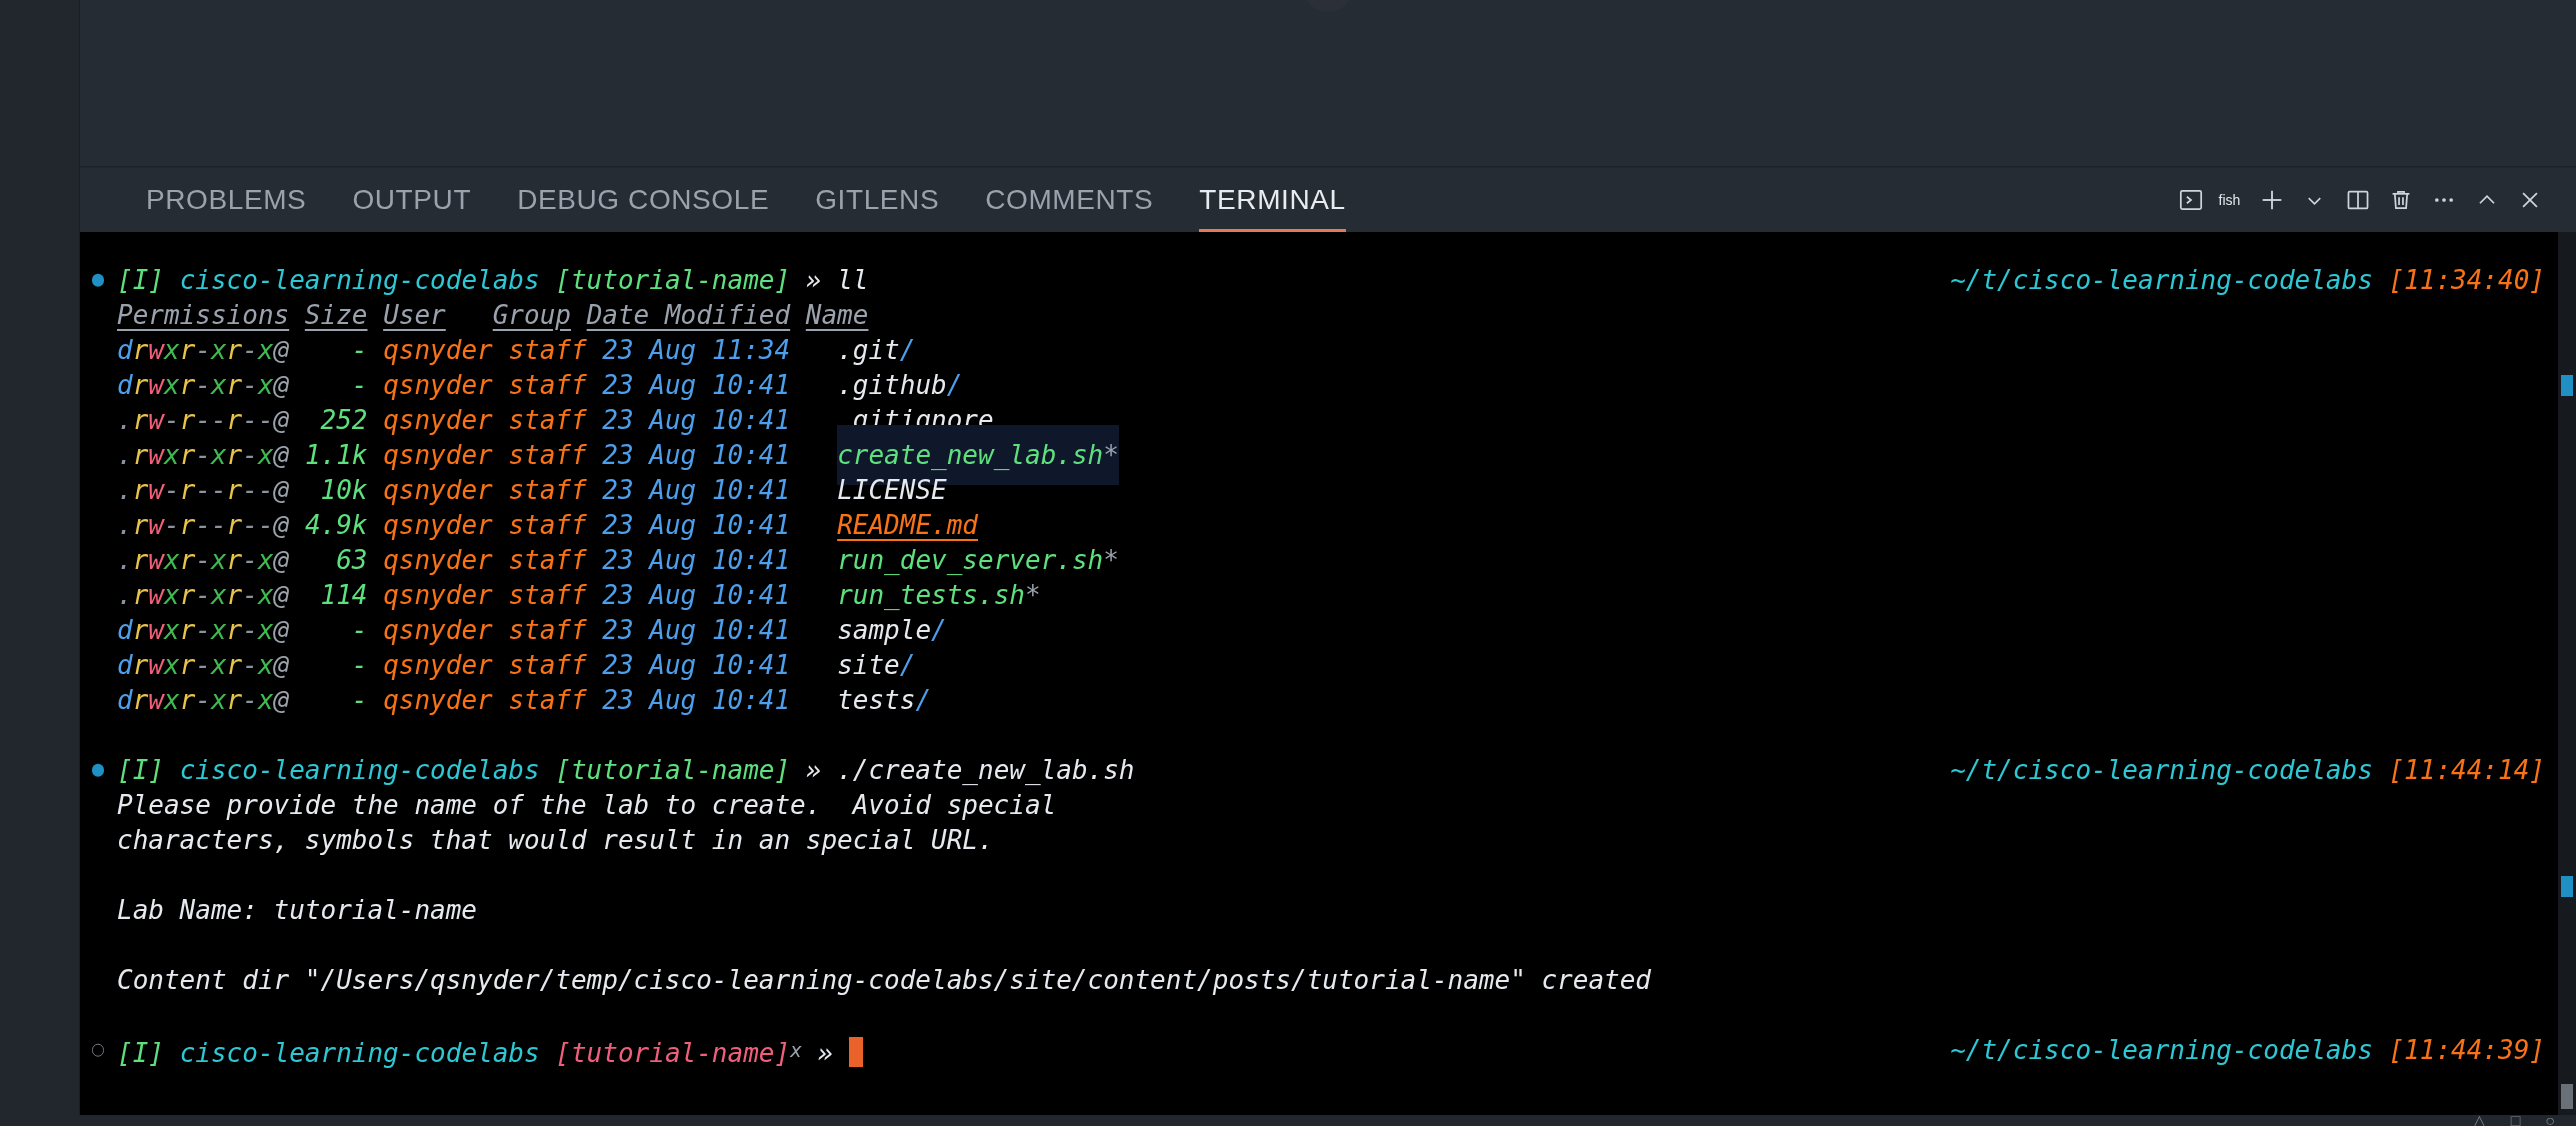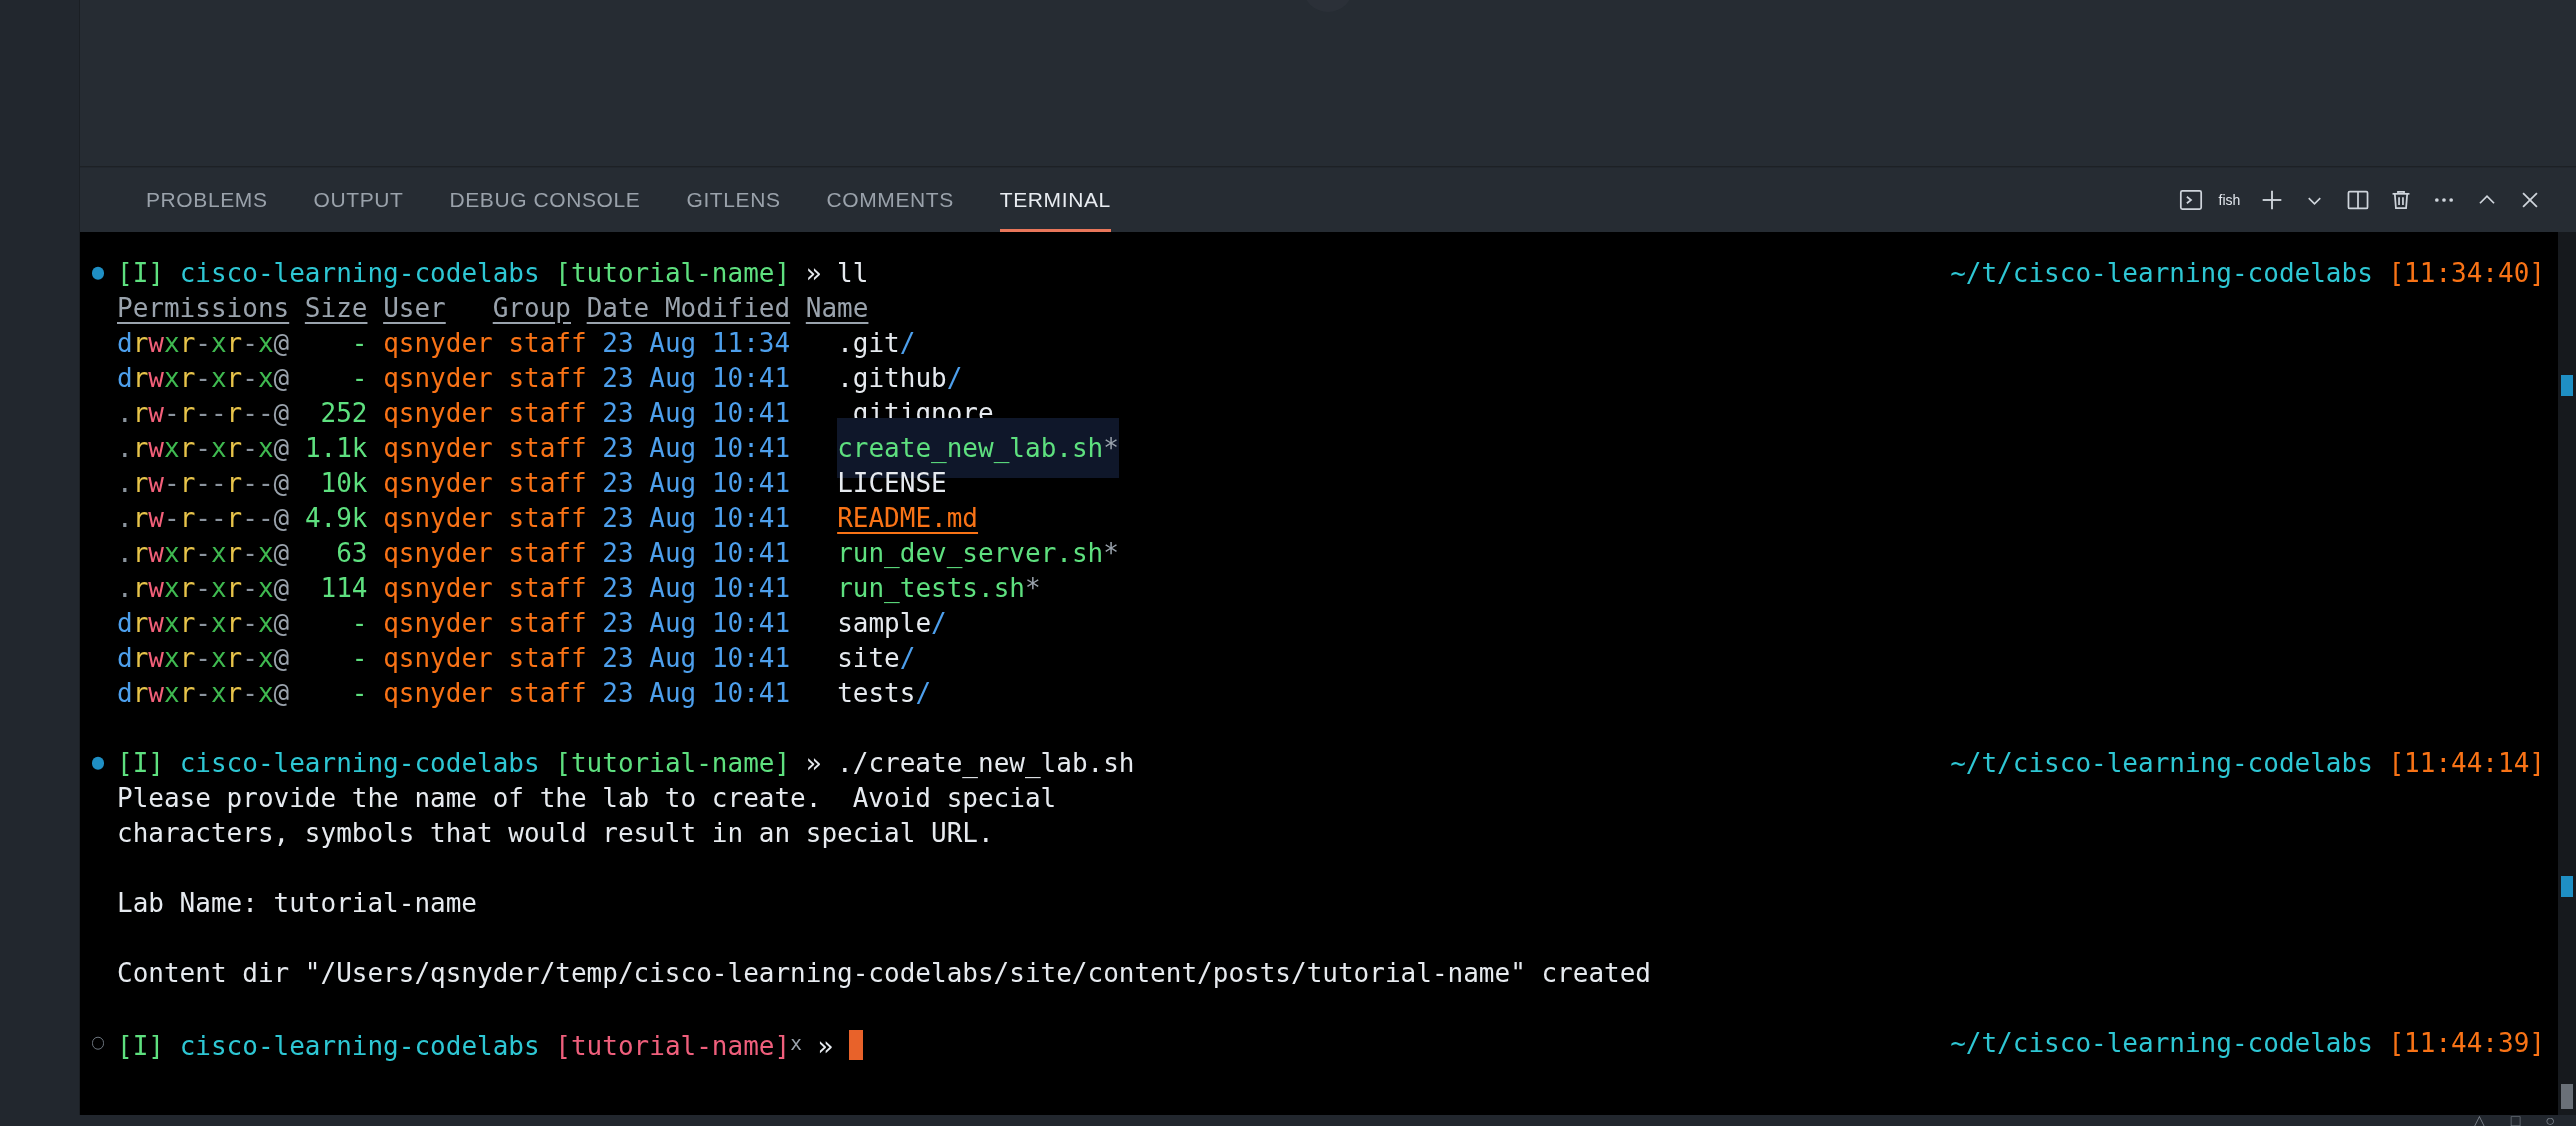--- a/index.html
+++ b/index.html
@@ -60,21 +60,21 @@
     display: flex;
     align-items: stretch;
     padding-left: 43px;
     gap: 0;
   }
 
   .panel-tab {
     display: flex;
     align-items: center;
     padding: 0 23px;
-    font-size: 21px;
+    font-size: 28px;
     letter-spacing: 0.6px;
     color: #9aa2ab;
     cursor: pointer;
     position: relative;
     user-select: none;
     white-space: nowrap;
   }
   .panel-tab.active { color: #e8ecf1; }
   .panel-tab.active::after {
     content: "";
@@ -117,23 +117,24 @@
   .terminal {
     position: absolute;
     left: 80px; top: 232px;
     width: 2496px; height: 884px;
     background: #000000;
     overflow: hidden;
   }
 
   .term-inner {
     position: absolute;
-    left: 0; top: 8px;
+    left: 0; top: 15px;
     width: 2492px;
     padding: 15.5px 0 0 0;
+    font-style: italic;
   }
 
   .t-line {
     position: relative;
     height: 35px;
     line-height: 35px;
     font-family: "DejaVu Sans Mono", "Liberation Mono", monospace;
     font-size: 26px;
     color: #dfe3e8;
     white-space: pre;

